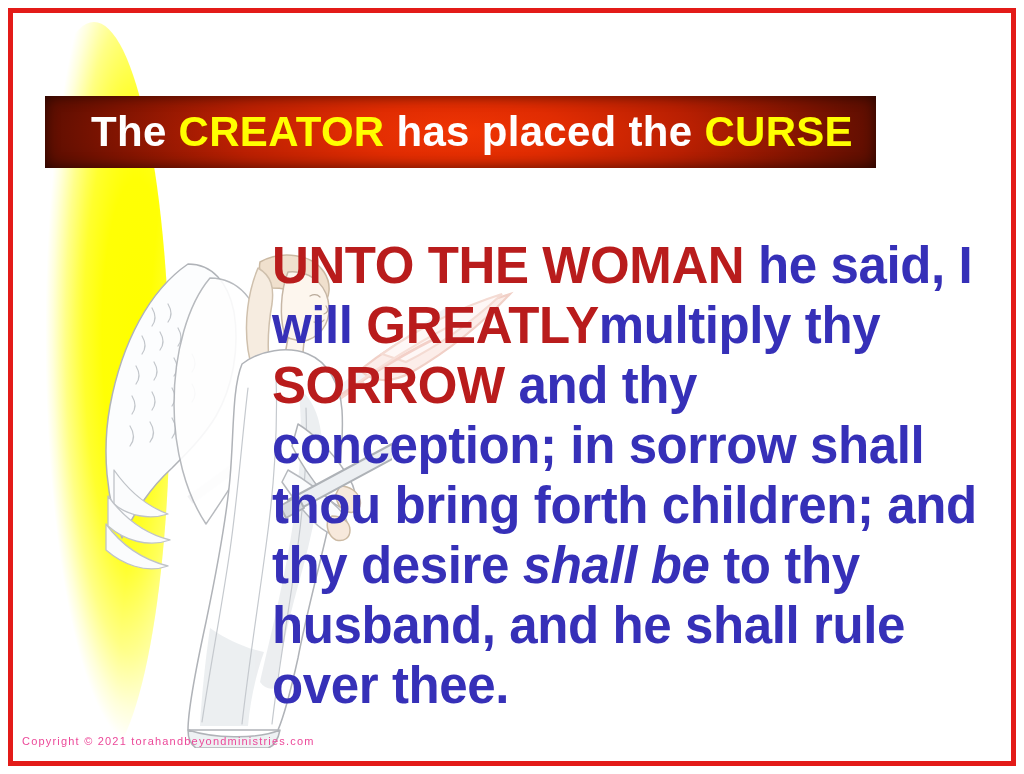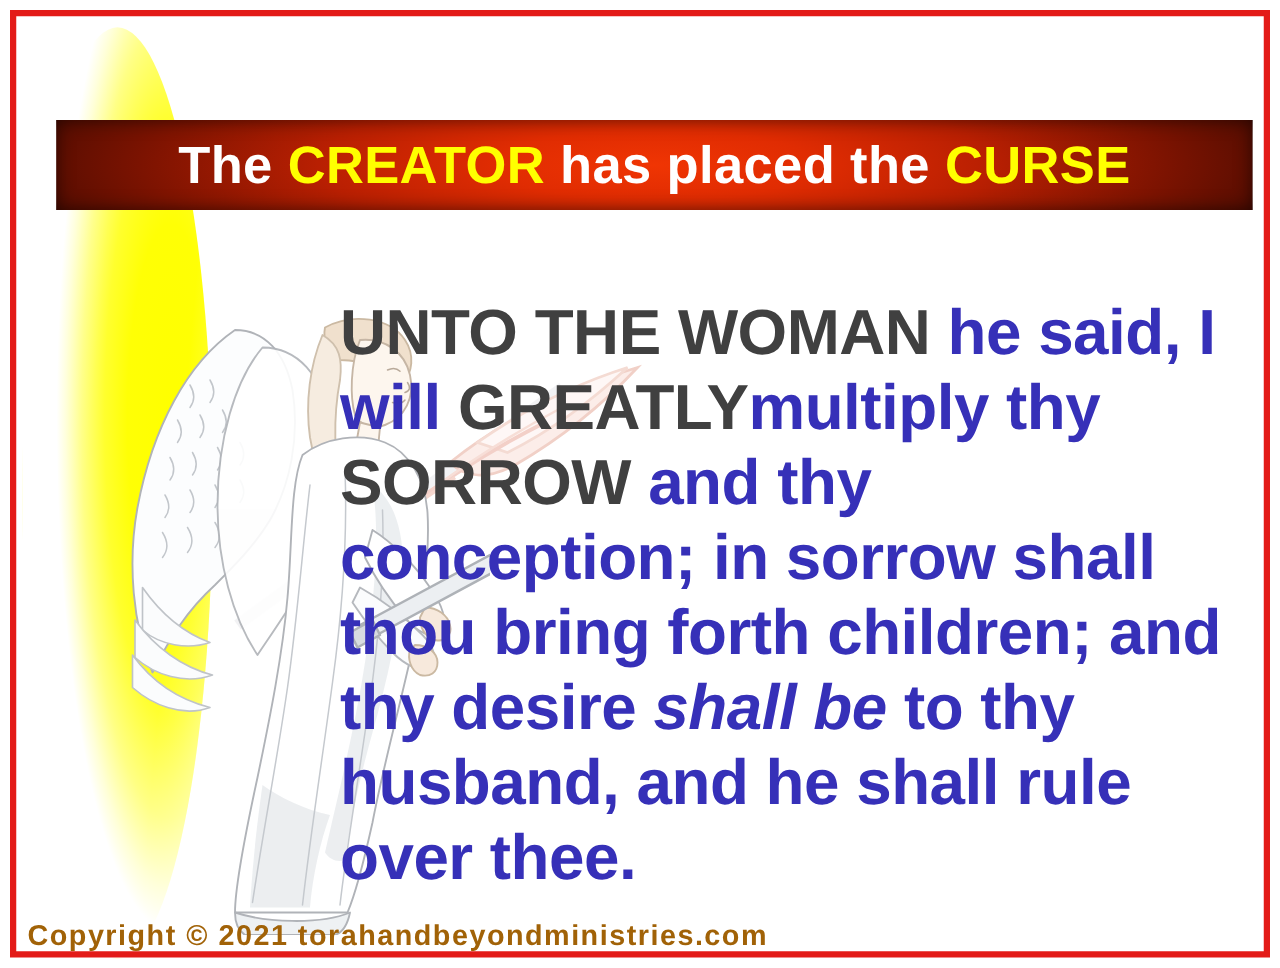--- a/index.html
+++ b/index.html
@@ -79,36 +79,37 @@
     width: 300px;
     height: 510px;
     z-index: 3;
   }
 
   
   .title-banner {
     position: absolute;
     left: 45px;
     top: 96px;
-    width: 957px;
+    width: 808px;
     height: 72px;
     z-index: 20;
     background:
       radial-gradient(ellipse 74% 220% at 50% 50%,
          #f03503 0%,
          #e02c02 18%,
          #b81f02 38%,
          #7c1301 58%,
          #440a01 76%,
          #200400 90%,
          #120200 100%);
     display: flex;
     align-items: center;
     justify-content: center;
     box-shadow: inset 0 0 14px rgba(0,0,0,0.55);
+    padding-left: 23px;
   }
   .title-text {
     font-size: 42px;
     font-weight: bold;
     letter-spacing: 0.3px;
     white-space: nowrap;
     line-height: 1;
   }
   .t-white { color: #ffffff; }
   .t-yellow { color: #ffff00; }
@@ -119,34 +120,34 @@
     left: 272px;
     top: 236px;
     width: 718px;
     z-index: 25;
     font-size: 51px;
     font-weight: bold;
     line-height: 60px;
     color: #3630b8;
     letter-spacing: -0.4px;
   }
-  .blk { color: #404040; }
+  .blk { color: #b91c1c; }
   .blu { color: #3630b8; }
   .ital { font-style: italic; text-align: right; }
 
   
   .copyright {
     position: absolute;
     left: 22px;
     top: 735px;
     z-index: 30;
-    font-size: 23px;
-    color: #a16207;
+    font-size: 11px;
+    color: #ec4899;
     letter-spacing: 1.2px;
-    font-weight: bold;
+    font-weight: normal;
     white-space: nowrap;
   }
 </style>
 </head>
 <body>
 
 <div class="slide">
 
   <div class="flame-ellipse"></div>
 

